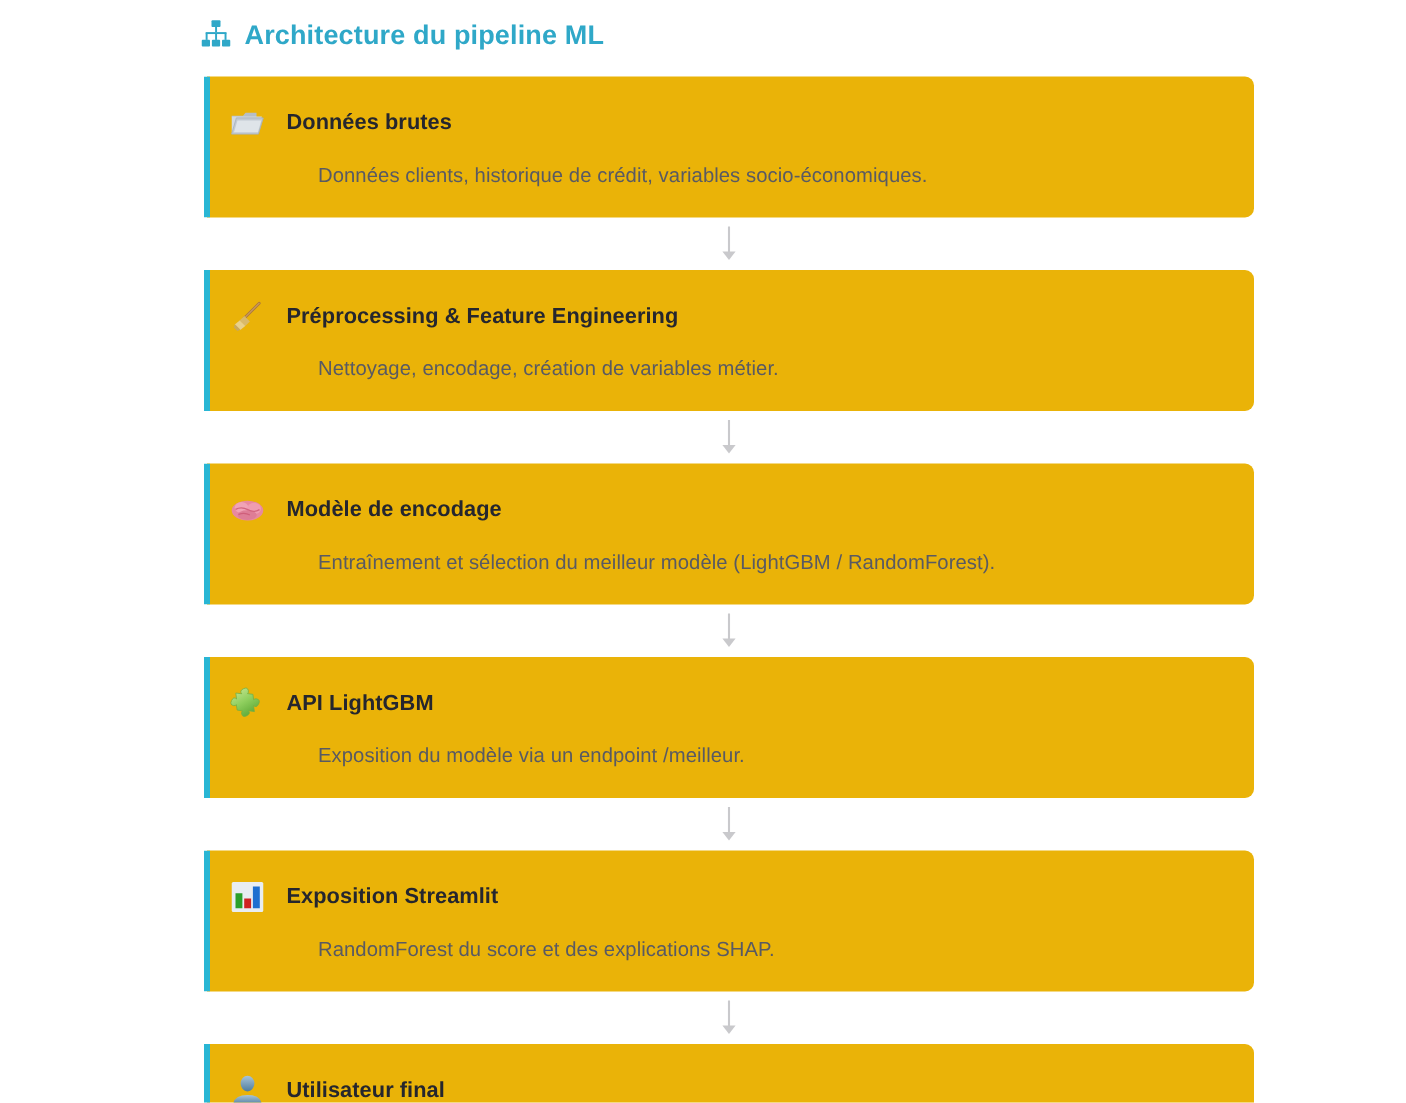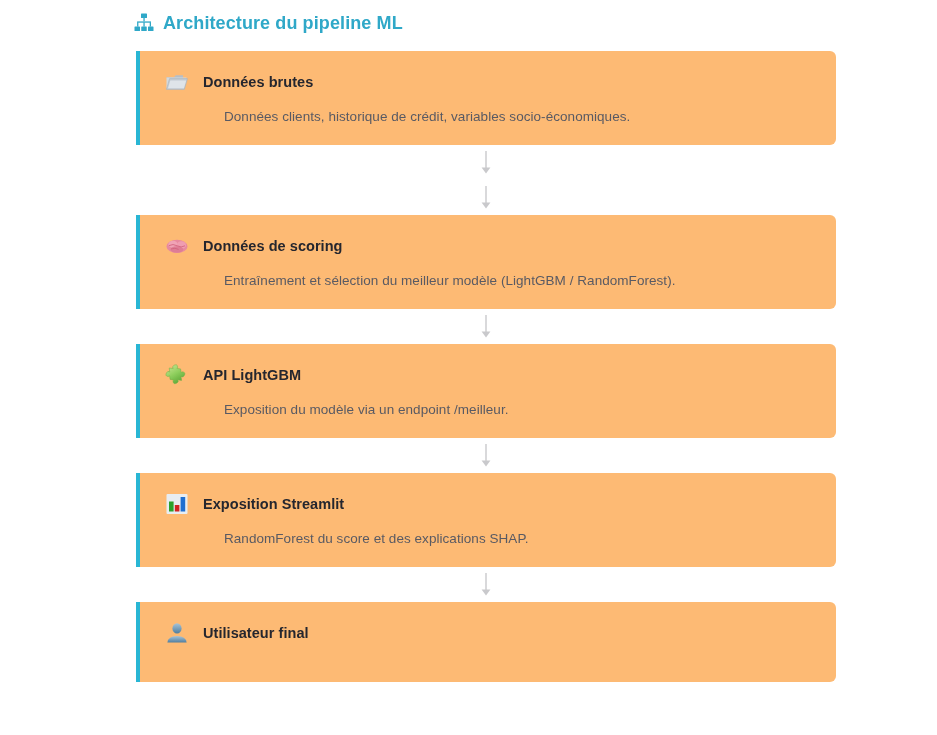--- a/index.html
+++ b/index.html
@@ -53,25 +53,25 @@
   
   .pipeline {
     position: absolute;
     left: 136px;
     top: 51px;
     width: 700px;
   }
 
   .stage-card {
     position: relative;
-    background: #fdba74;
+    background: #eab308;
     border-left: 4px solid #29b6d4;
     border-radius: 0 6px 6px 0;
     box-sizing: border-box;
-    padding: 17px 20px 19px 24px;
+    padding: 17px 20px 19px 12px;
     min-height: 80px;
   }
 
   .stage-head {
     display: flex;
     align-items: center;
     gap: 13px;
     height: 28px;
   }
 
@@ -148,41 +148,56 @@
       <div class="stage-desc">Données clients, historique de crédit, variables socio-économiques.</div>
     </div>
 
     <div class="connector">
       <svg class="connector-arrow" width="14" height="26" viewBox="0 0 14 26" aria-hidden="true">
         <line x1="7" y1="1" x2="7" y2="20" stroke="#c9c9cc" stroke-width="1.4"></line>
         <path d="M2.6 17.6 L7 23.4 L11.4 17.6 Z" fill="#c9c9cc"></path>
       </svg>
     </div>
 
+    <div class="stage-card">
+      <div class="stage-head">
+        <span class="stage-icon">
+          <svg viewBox="0 0 26 26" width="26" height="26" aria-hidden="true">
+            <line x1="20.8" y1="4.2" x2="10.6" y2="14.3" stroke="#a9763c" stroke-width="1.9" stroke-linecap="round"></line>
+            <line x1="20.8" y1="4.2" x2="10.6" y2="14.3" stroke="#c9995d" stroke-width="0.8" stroke-linecap="round"></line>
+            <path d="M10.9 12.6 L14.6 16.3 L11.3 19.5 L7.6 15.8 Z" fill="#d9b96a"></path>
+            <path d="M7.8 15.6 L11.5 19.3 L8.2 22 L4.5 18.3 Z" fill="#e8d08c"></path>
+            <path d="M4.6 18.2 L8.3 21.9 L6.2 22.6 L3.9 20.3 Z" fill="#c9a85c"></path>
+          </svg>
+        </span>
+        <span class="stage-title">Préprocessing &amp; Feature Engineering</span>
+      </div>
+      <div class="stage-desc">Nettoyage, encodage, création de variables métier.</div>
+    </div>
 
     <div class="connector">
       <svg class="connector-arrow" width="14" height="26" viewBox="0 0 14 26" aria-hidden="true">
         <line x1="7" y1="1" x2="7" y2="20" stroke="#c9c9cc" stroke-width="1.4"></line>
         <path d="M2.6 17.6 L7 23.4 L11.4 17.6 Z" fill="#c9c9cc"></path>
       </svg>
     </div>
 
     <div class="stage-card">
       <div class="stage-head">
         <span class="stage-icon">
           <svg viewBox="0 0 26 26" width="26" height="26" aria-hidden="true">
             <ellipse cx="13" cy="13.4" rx="10.5" ry="6.6" fill="#e8899f"></ellipse>
             <ellipse cx="9" cy="11.3" rx="4.6" ry="3.6" fill="#f0a3b6"></ellipse>
             <ellipse cx="17.4" cy="12" rx="4.6" ry="3.8" fill="#ef9db1"></ellipse>
             <ellipse cx="12.8" cy="16.4" rx="6.4" ry="3.2" fill="#de7d96"></ellipse>
             <path d="M5 12.6 q4 -2.2 8.2 0.2 q4 2.3 7.8 0" stroke="#d2657f" stroke-width="0.9" fill="none"></path>
             <path d="M7 16 q4 -1.6 7.6 0.4" stroke="#cf5f7a" stroke-width="0.8" fill="none"></path>
           </svg>
         </span>
-        <span class="stage-title">Données de scoring</span>
+        <span class="stage-title">Modèle de encodage</span>
       </div>
       <div class="stage-desc">Entraînement et sélection du meilleur modèle (LightGBM / RandomForest).</div>
     </div>
 
     <div class="connector">
       <svg class="connector-arrow" width="14" height="26" viewBox="0 0 14 26" aria-hidden="true">
         <line x1="7" y1="1" x2="7" y2="20" stroke="#c9c9cc" stroke-width="1.4"></line>
         <path d="M2.6 17.6 L7 23.4 L11.4 17.6 Z" fill="#c9c9cc"></path>
       </svg>
     </div>

